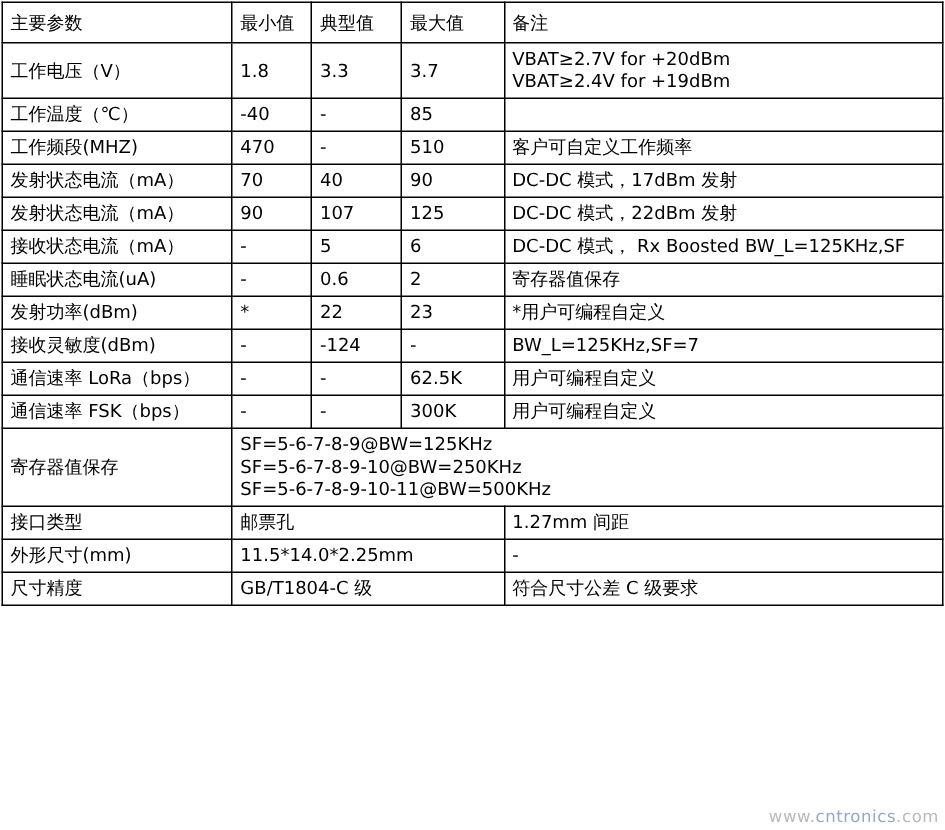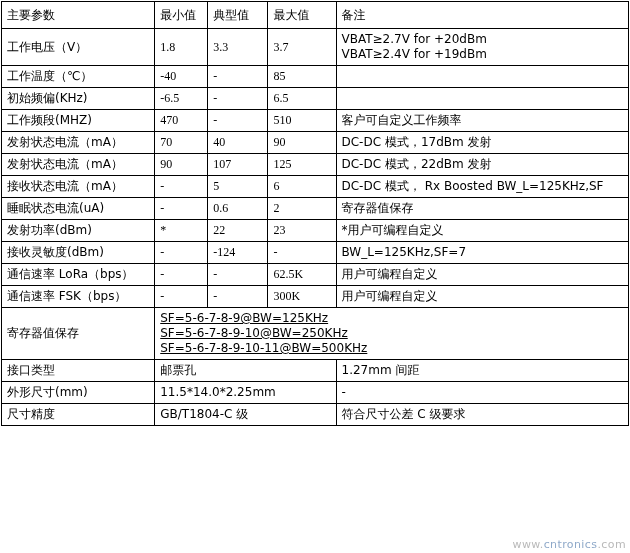--- a/index.html
+++ b/index.html
@@ -38,33 +38,33 @@
     overflow: hidden;
     white-space: nowrap;
   }
   col.c0 { width: 153px; }
   col.c1 { width: 53px; }
   col.c2 { width: 60px; }
   col.c3 { width: 68px; }
   col.c4 { width: 292px; }
 
   tr.r-head td { height: 20px; }
-  td.cell-num { text-align: left; font-family: Liberation Serif, serif; }
+  td.cell-num { text-align: left; }
   .multi {
     white-space: normal;
     line-height: 20px;
   }
   .multi .line { display: block; }
   .rate-cell {
     white-space: normal;
     line-height: 22px;
     padding-top: 5px;
     padding-bottom: 5px;
   }
-  .rate-cell .line { display: block; text-decoration: underline; }
+  .rate-cell .line { display: block; }
   .watermark {
     position: absolute;
     right: 4px;
     bottom: 2px;
     font-size: 11px;
     color: #b9b9b9;
     letter-spacing: 0.4px;
     font-family: "DejaVu Sans", "Liberation Sans", sans-serif;
   }
   .watermark .wm-blue { color: #8fa9c9; margin-top: 36px; }
@@ -102,27 +102,20 @@
       </tr>
 
       <tr>
         <td>工作温度（℃）</td>
         <td class="cell-num">-40</td>
         <td class="cell-num">-</td>
         <td class="cell-num">85</td>
         <td></td>
       </tr>
 
-      <tr>
-        <td>初始频偏(KHz)</td>
-        <td class="cell-num">-6.5</td>
-        <td class="cell-num">-</td>
-        <td class="cell-num">6.5</td>
-        <td></td>
-      </tr>
 
       <tr>
         <td>工作频段(MHZ)</td>
         <td class="cell-num">470</td>
         <td class="cell-num">-</td>
         <td class="cell-num">510</td>
         <td>客户可自定义工作频率</td>
       </tr>
 
       <tr>

